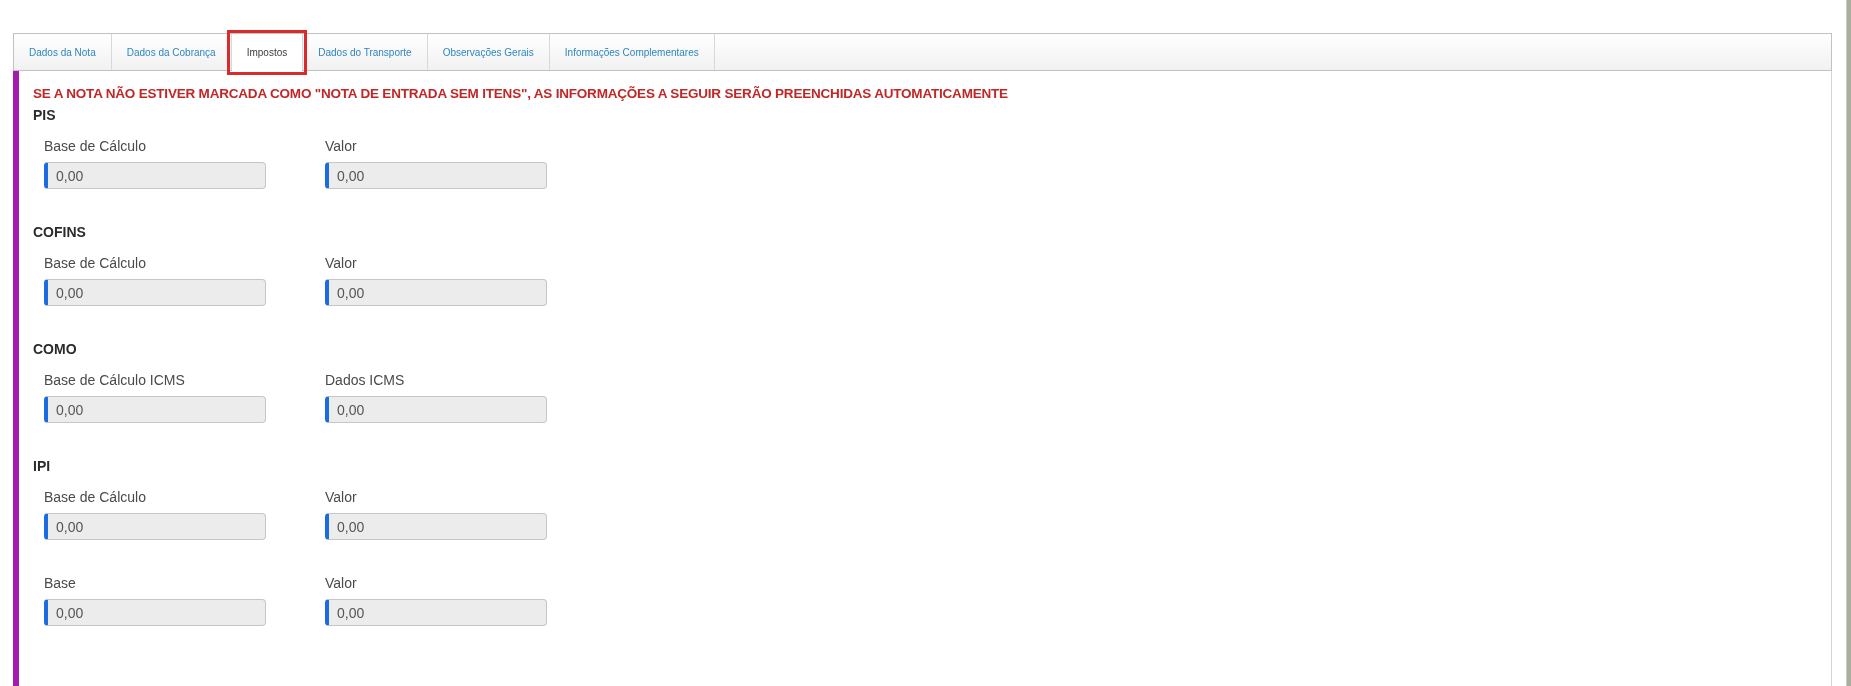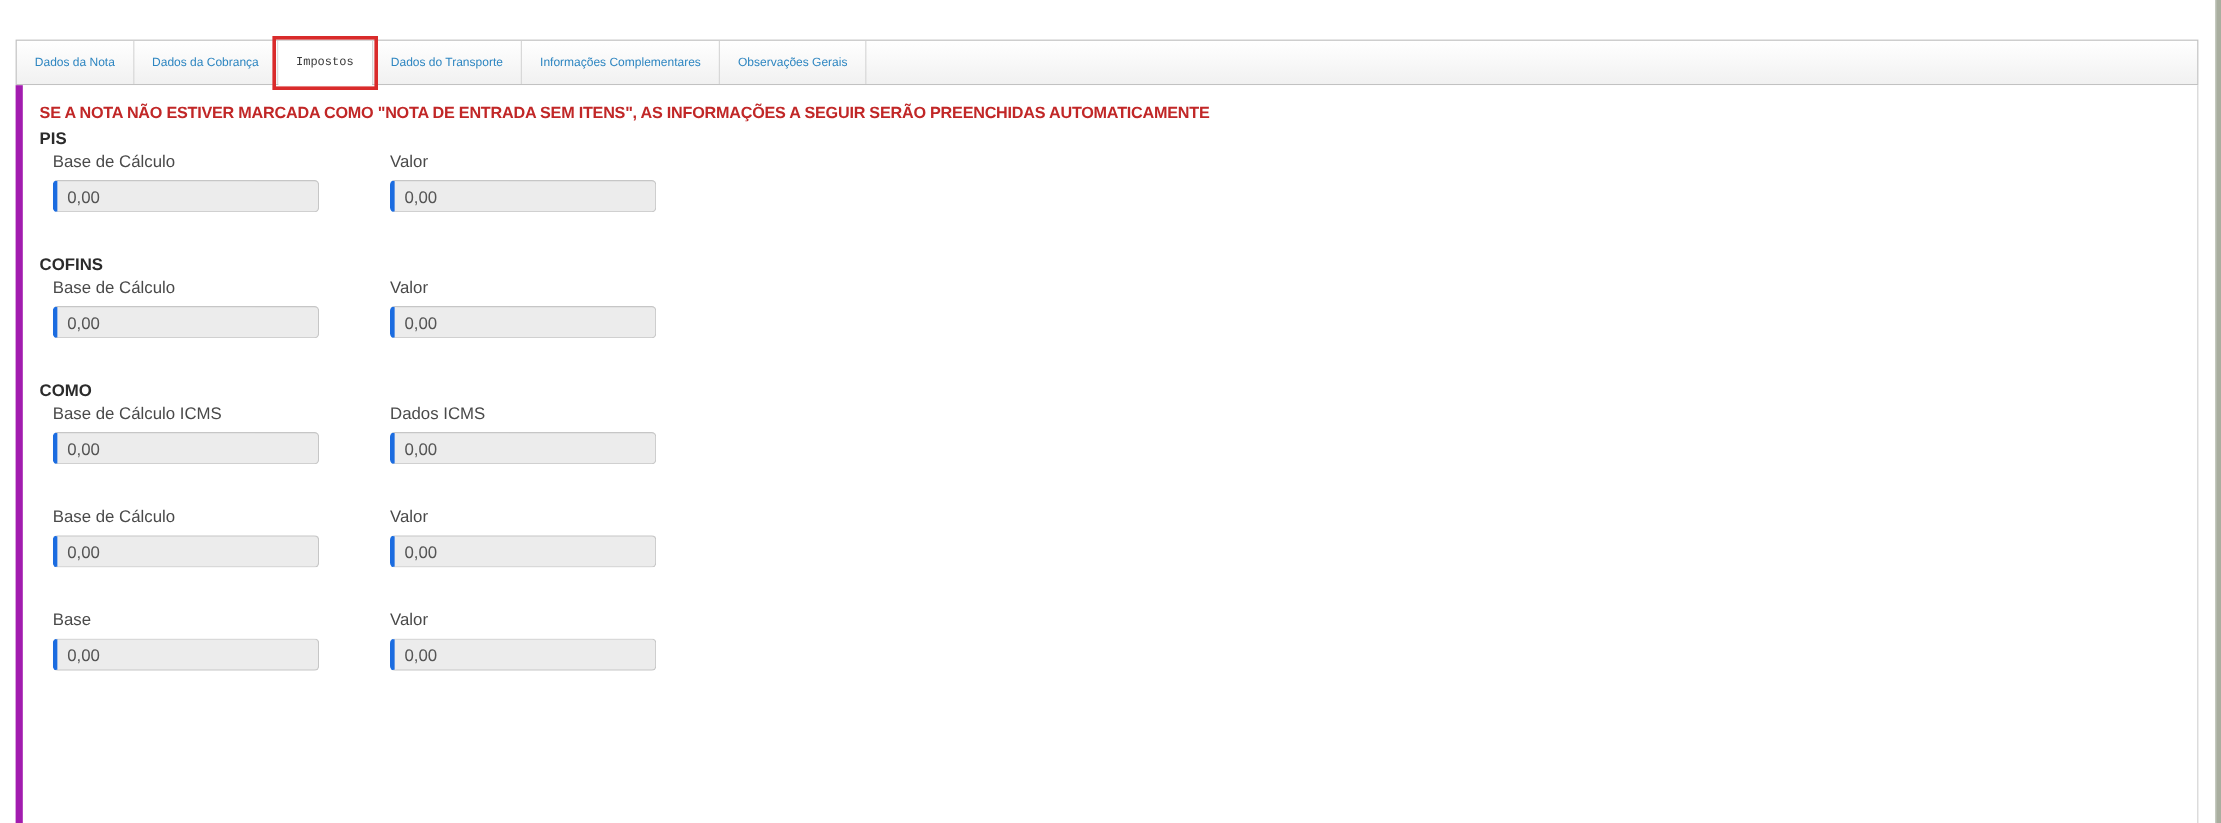--- a/index.html
+++ b/index.html
@@ -32,21 +32,20 @@
     font-size: 10px;
     color: #2e86c1;
     border-right: 1px solid #d8d8d8;
     cursor: pointer;
     white-space: nowrap;
     position: relative;
   }
   .tab.active {
     background: #ffffff;
     color: #3c3c3c;
-    font-family: Liberation Mono, monospace;
   }
   .tab.active::after {
     content: ""; position: absolute; left: 0; right: 0; bottom: -1px;
     height: 1px; background: #ffffff;
   }
   .red-box {
     position: absolute;
     top: -4px; bottom: -5px; left: -5px; right: -5px;
     border: 3px solid #d92b2b;
     pointer-events: none;
@@ -68,21 +67,21 @@
     letter-spacing: -0.2px;
     margin-bottom: 7px;
   }
   .tax-section { margin-bottom: 36px; }
   .section-title {
     font-size: 14px;
     font-weight: bold;
     color: #2b2b2b;
     line-height: 15px;
   }
-  .fields { display: flex; gap: 23px; margin-left: 11px; margin-top: 4px; }
+  .fields { display: flex; gap: 23px; margin-left: 11px; margin-top: 16px; }
   .field { width: 258px; }
   .field label {
     display: block;
     font-size: 14px;
     color: #4a4a4a;
     line-height: 15px;
     margin-bottom: 8px;
   }
   .field input {
     width: 222px; height: 27px;
@@ -108,24 +107,24 @@
       <span>Dados da Cobrança</span>
     </div>
     <div class="tab active">
       <span>Impostos</span>
       <div class="red-box"></div>
     </div>
     <div class="tab">
       <span>Dados do Transporte</span>
     </div>
     <div class="tab">
-      <span>Informações Complementares</span>
+      <span>Observações Gerais</span>
     </div>
     <div class="tab">
-      <span>Observações Gerais</span>
+      <span>Informações Complementares</span>
     </div>
   </div>
 
 <div class="panel">
   <div class="warning">SE A NOTA NÃO ESTIVER MARCADA COMO "NOTA DE ENTRADA SEM ITENS", AS INFORMAÇÕES A SEGUIR SERÃO PREENCHIDAS AUTOMATICAMENTE</div>
   <div id="sections">
       <div class="tax-section">
         <div class="section-title">PIS</div>
         <div class="fields">
           <div class="field"><label>Base de Cálculo</label><input type="text" value="0,00" style=""></div>
@@ -140,20 +139,21 @@
         </div>
       </div>
       <div class="tax-section">
         <div class="section-title">COMO</div>
         <div class="fields">
           <div class="field"><label>Base de Cálculo ICMS</label><input type="text" value="0,00" style=""></div>
           <div class="field"><label>Dados ICMS</label><input type="text" value="0,00" style=""></div>
         </div>
       </div>
       <div class="tax-section">
+        <div class="section-title">IPI</div>
         <div class="fields">
           <div class="field"><label>Base de Cálculo</label><input type="text" value="0,00" style=""></div>
           <div class="field"><label>Valor</label><input type="text" value="0,00" style=""></div>
         </div>
       </div>
       <div class="tax-section">
         <div class="fields">
           <div class="field"><label>Base</label><input type="text" value="0,00" style=""></div>
           <div class="field"><label>Valor</label><input type="text" value="0,00" style=""></div>
         </div>

